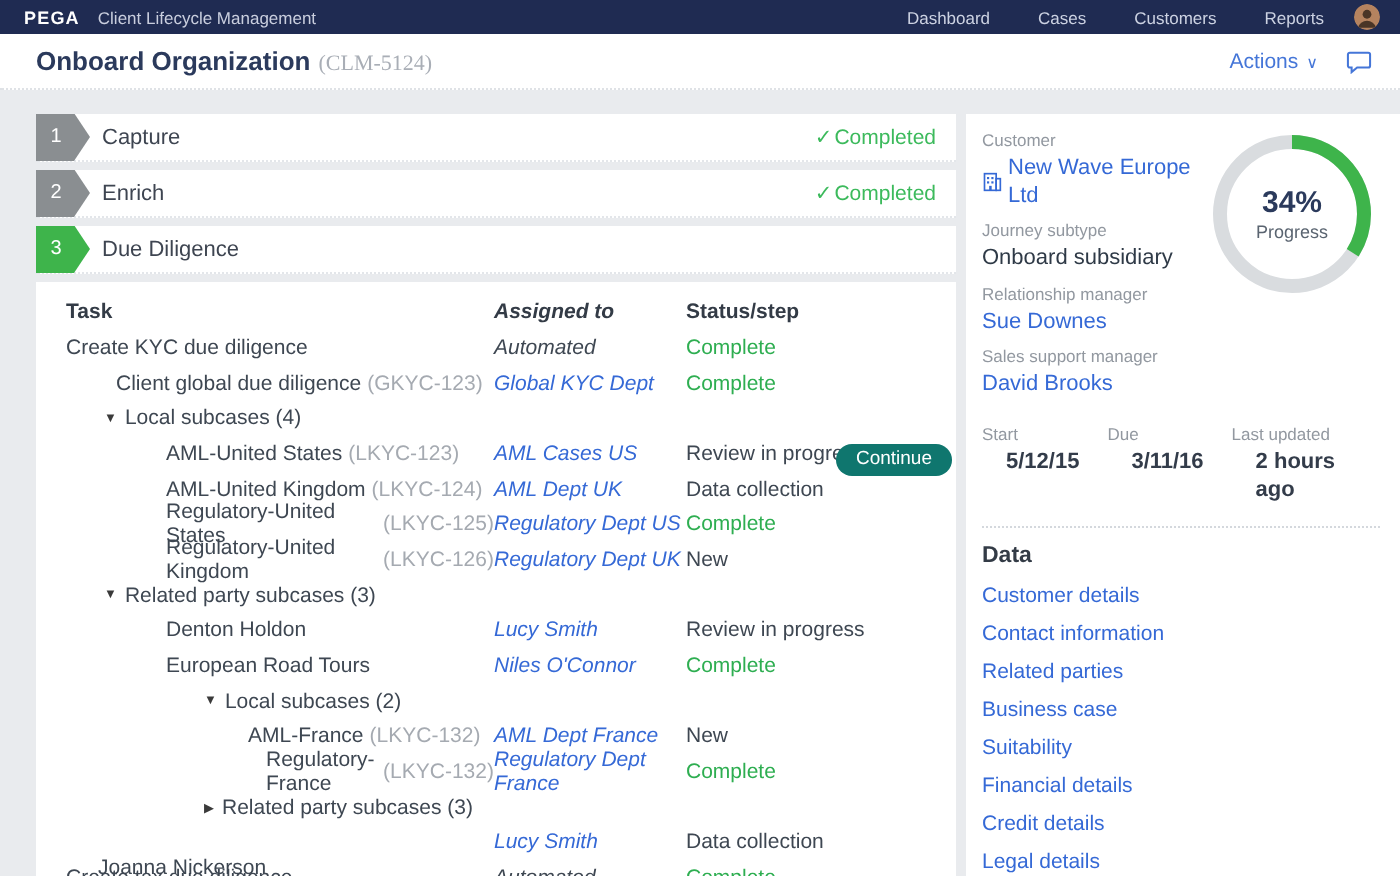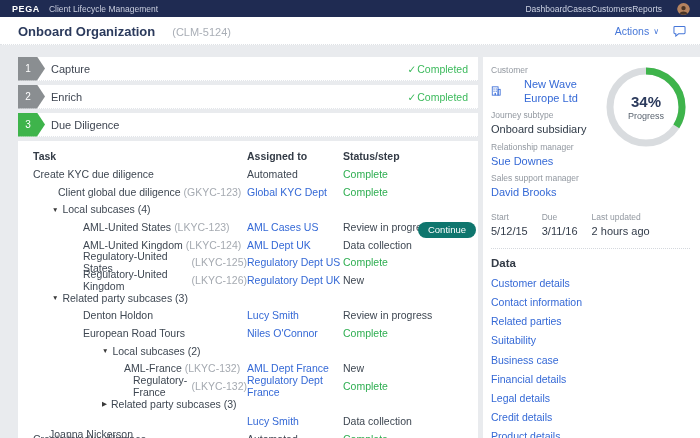--- a/index.html
+++ b/index.html
@@ -9,71 +9,71 @@
     background:#e9ebee;
     font-family:"Liberation Sans","DejaVu Sans",sans-serif;
     color:#3e4752;
   }
   
   .navbar { height:17px; background:#1f2b52; display:flex; align-items:center; justify-content:space-between; padding:0 10px 0 12px; }
   .nav-left { display:flex; align-items:center; }
   .brand { color:#ffffff; font-weight:bold; font-size:9px; letter-spacing:.6px; margin-right:9px; }
   .app-title { color:#c9cede; font-size:8.5px; }
   .nav-right { display:flex; align-items:center; }
-  .nav-item { color:#ccd2e2; font-size:8.5px; cursor:pointer; }
+  .nav-item { color:#ccd2e2; font-size:8.5px; margin-left:24px; cursor:pointer; }
   .avatar { width:13px; height:13px; margin-left:15px; border-radius:50%; overflow:hidden; flex:none; }
   
   .titlebar { height:28px; background:#ffffff; display:flex; align-items:center; justify-content:space-between; padding:0 14px 0 18px; border-bottom:1px dotted #dfe2e6; }
   .page-title { font-size:13px; font-weight:bold; color:#2b3a5c; }
-  .case-id { color:#a9aeb6; font-size:11px; font-weight:normal; margin-left:17px; }
+  .case-id { color:#a9aeb6; font-size:11px; font-weight:normal; margin-left:4px;font-family:Liberation Serif, serif; }
   .title-actions { display:flex; align-items:center; }
   .actions-link { color:#4576d8; font-size:10.5px; cursor:pointer; }
   .actions-chevron { color:#4576d8; font-size:8px; margin:1px 0 0 4px; }
   .comment-icon { margin-left:14px; cursor:pointer; display:flex; }
   
   .content { display:flex; align-items:flex-start; padding-top:12px; height:393px; }
   .main-col { width:460px; margin-left:18px; margin-right:5px; flex:none; }
   
   .stage-row { height:24px; background:#fff; margin-bottom:4px; display:flex; align-items:center; position:relative; border-bottom:1px dotted #e3e6ea; cursor:pointer; }
   .stage-badge { width:27px; height:24px; flex:none; clip-path:polygon(0 0,19px 0,27px 12px,19px 24px,0 24px); color:#fff; font-size:10px; display:flex; align-items:center; justify-content:center; padding-right:7px; }
   .stage-badge.gray { background:#8a8e91; }
   .stage-badge.green { background:#3eb44b; }
   .stage-label { margin-left:6px; font-size:11px; color:#3e4551; }
   .stage-status { position:absolute; right:10px; color:#3cba5c; font-size:10.5px; }
   .stage-status .check { margin-right:1px; }
   
   .task-panel { background:#fff; height:301px; overflow:hidden; padding-top:5px; }
   .t-row { display:flex; align-items:center; height:17.7px; font-size:10.5px; color:#3e4752; }
   .t-row.t-head { font-weight:bold; color:#333b46; height:19px; }
   .c-task { flex:1; display:flex; align-items:center; min-width:0; }
-  .c-assigned { width:96px; flex:none; }
+  .c-assigned { width:96px; flex:none;font-style:italic; }
   .c-status { width:135px; flex:none; position:relative; display:flex; align-items:center; }
   .t-head .c-task { padding-left:15px; }
   .code { color:#a5aab1; margin-left:3px; white-space:nowrap; }
   .link { color:#3569d6; cursor:pointer; text-decoration:none; }
   .status-complete { color:#2eae51; }
   .tri { font-size:6.5px; color:#3a3a3a; margin-right:4px; cursor:pointer; }
   .continue-btn { position:absolute; right:2px; top:1px; background:#0f766e; color:#fff; border:none; border-radius:9px; font-size:9.5px; line-height:1; padding:0 10px; height:16px; cursor:pointer; font-family:inherit; }
   
   .sidebar { flex:1; background:#fff; min-height:393px; padding:8px 10px 0 8px; }
   .sb-top { display:flex; }
   .sb-info { flex:1; min-width:0; }
   .field { margin-bottom:5px; }
   .f-label { font-size:8.5px; color:#9298a0; line-height:1.4; }
   .f-value { font-size:11px; color:#2f3a47; line-height:1.3; }
-  .f-value.link { color:#3569d6;gap:20px; }
+  .f-value.link { color:#3569d6; }
   .cust-val { display:flex; align-items:center; }
   .cust-val svg { margin-right:3px; flex:none; }
   .ring-wrap { width:86px; flex:none; position:relative; }
   .ring-center { position:absolute; top:0; left:0; width:84px; height:84px; display:flex; flex-direction:column; align-items:center; justify-content:center; }
   .ring-pct { font-size:15px; font-weight:bold; color:#2b3a5c; }
   .ring-label { font-size:9px; color:#5a6470; margin-top:1px; }
   .dates { display:flex; margin-top:8px; }
   .date-col { margin-right:14px; }
-  .date-col .f-value { font-weight:normal; color:#333c4a; }
+  .date-col .f-value { font-weight:bold; color:#333c4a;margin-left:12px; }
   .divider { border-top:1px dotted #d4d8dd; margin:10px 0 8px; }
   .section-title { font-size:11.5px; font-weight:bold; color:#333b46; margin-bottom:7px; }
   .sb-link { display:block; font-size:10.5px; color:#3569d6; margin-bottom:4.6px; line-height:1.38; cursor:pointer; }
 </style>
 </head>
 <body>
 
 <header class="navbar">
   <div class="nav-left">
     <span class="brand">PEGA</span>
@@ -347,23 +347,23 @@
     </div>
 
     <div class="divider"></div>
 
     <div>
       <div class="section-title">Data</div>
       <div id="data-links">
           <a class="sb-link">Customer details</a>
           <a class="sb-link">Contact information</a>
           <a class="sb-link">Related parties</a>
+          <a class="sb-link">Business case</a>
           <a class="sb-link">Suitability</a>
-          <a class="sb-link">Business case</a>
           <a class="sb-link">Financial details</a>
+          <a class="sb-link">Credit details</a>
           <a class="sb-link">Legal details</a>
-          <a class="sb-link">Credit details</a>
           <a class="sb-link">Product details</a>
         </div>
     </div>
 
   </aside>
 </div>
 
 </body></html>

